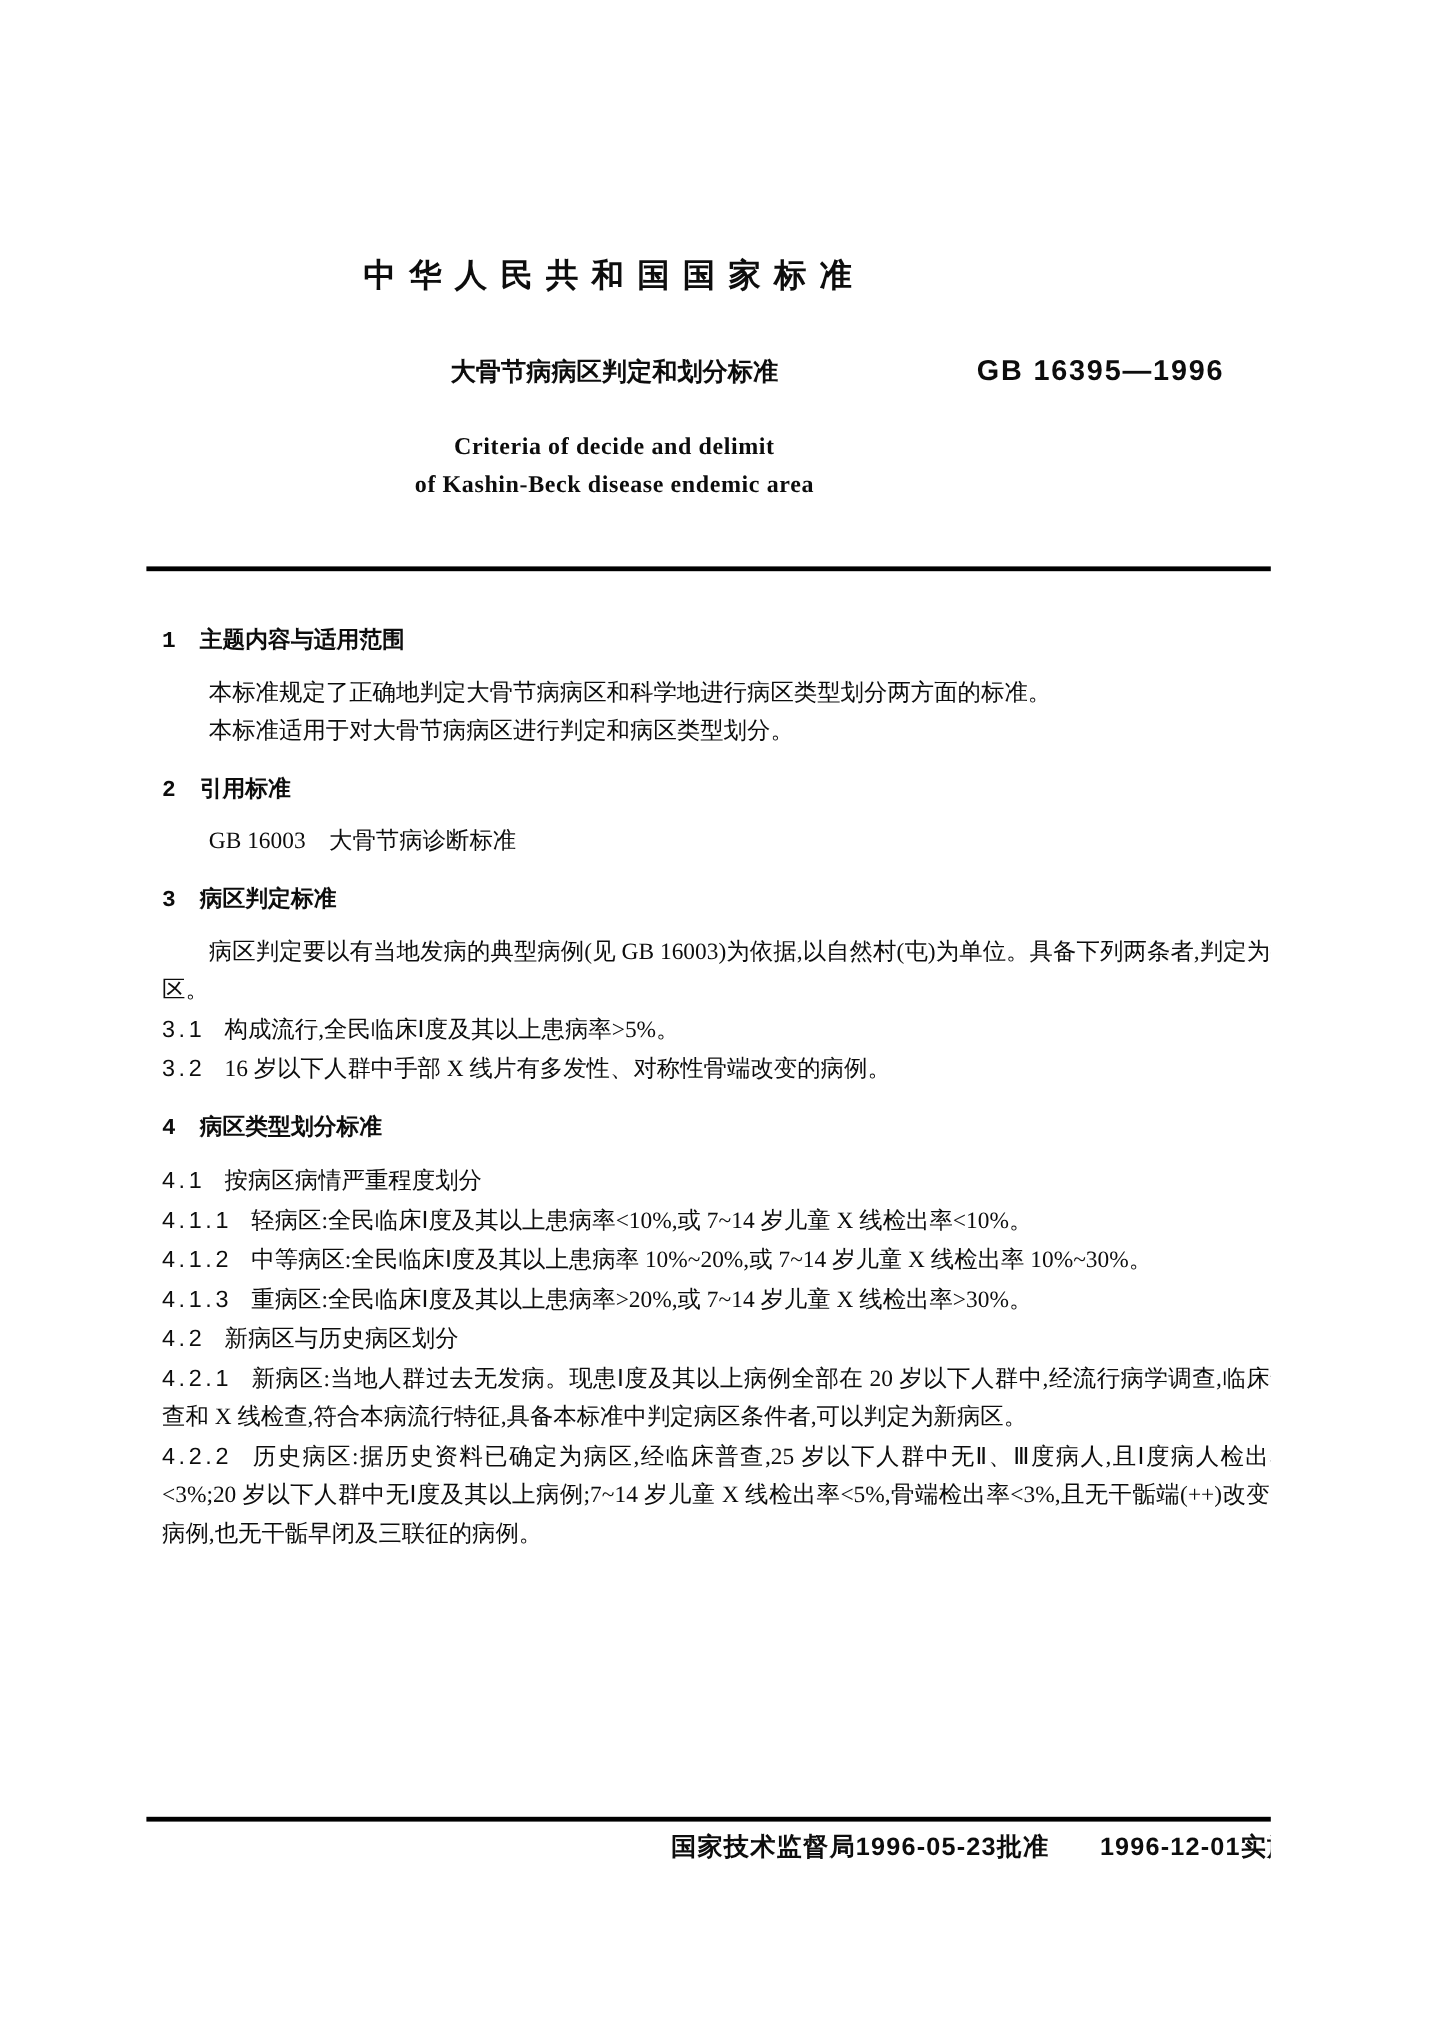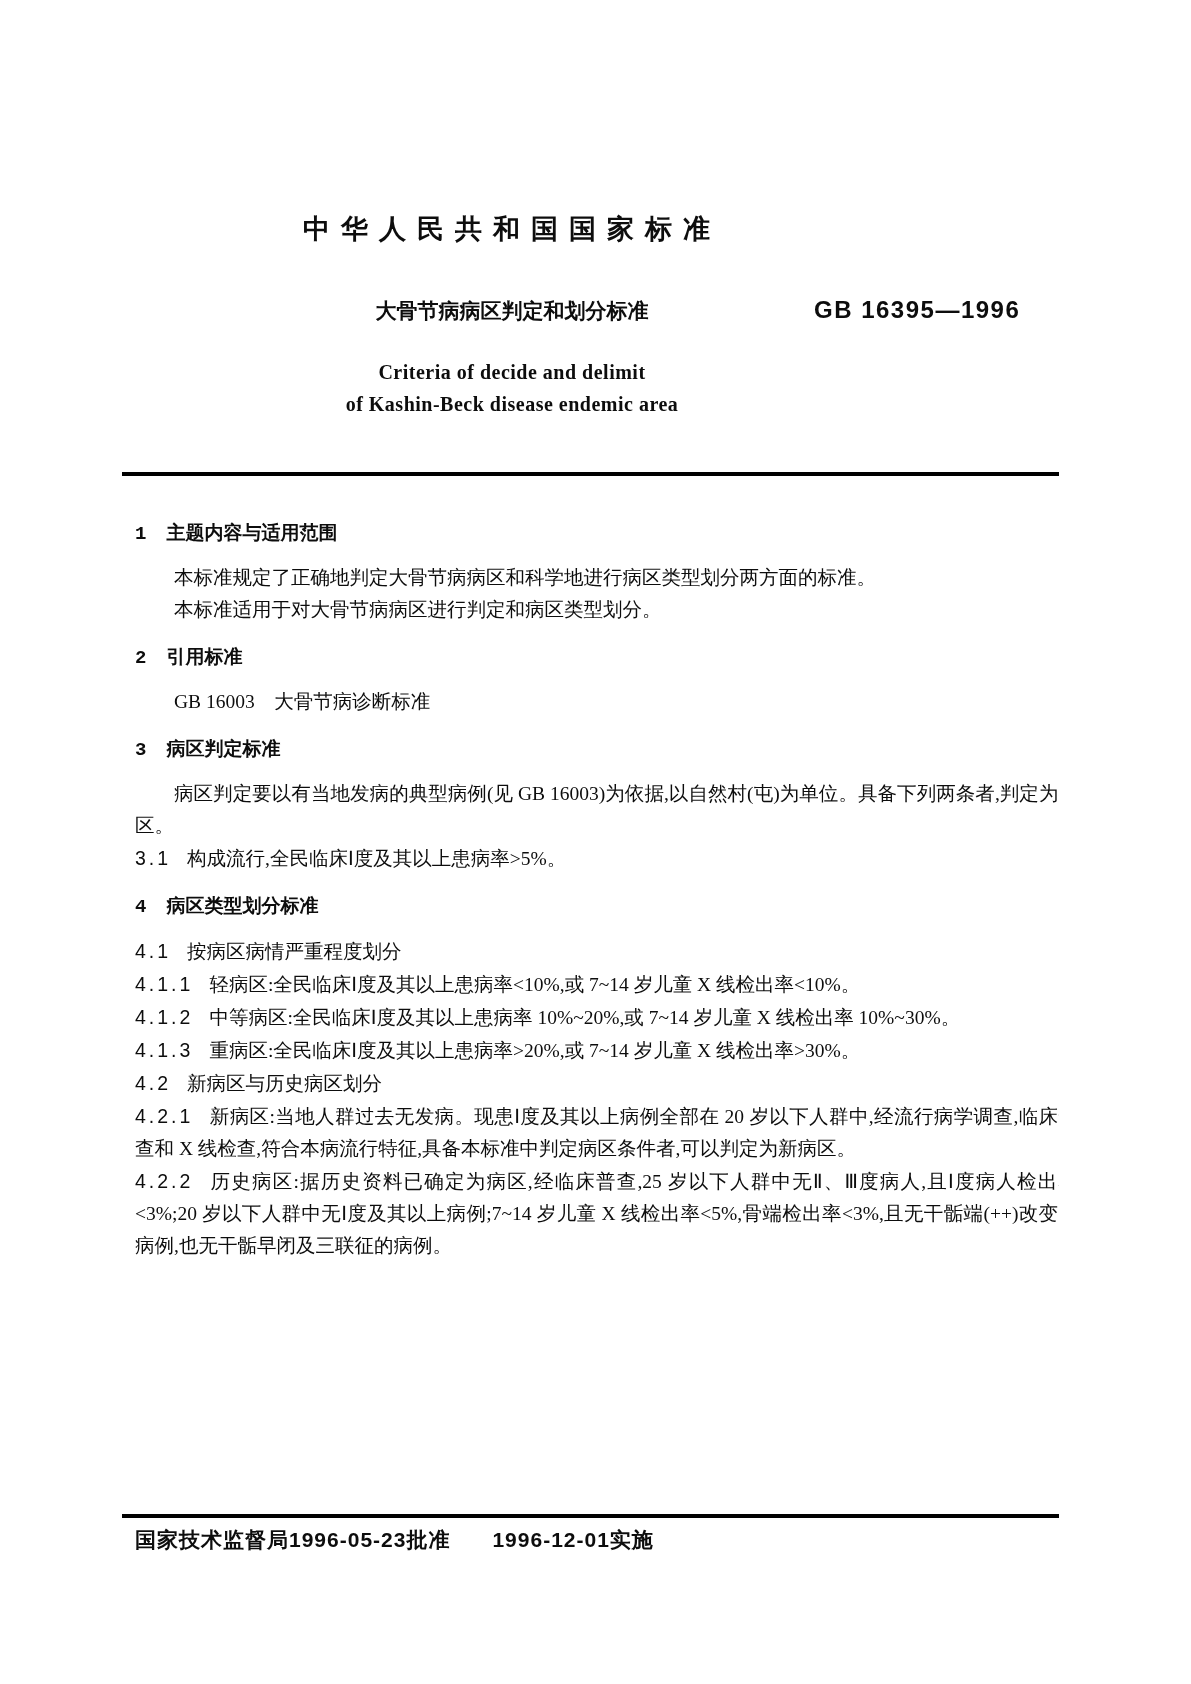--- a/index.html
+++ b/index.html
@@ -107,21 +107,21 @@
     letter-spacing: 3px;
     margin-right: 16px;
   }
   
   .doc-footer {
     position: absolute;
     top: 1524px;
     left: 122px;
     width: 956px;
     display: flex;
-    justify-content: flex-start;
+    justify-content: flex-end;
     align-items: baseline;
     font-family: "Liberation Sans", sans-serif;
     font-weight: bold;
     font-size: 21px;
     line-height: 32px;
   }
   .footer-left { padding-left: 13px; letter-spacing: 1px; }
   .footer-right { letter-spacing: 1px; margin-left: 42px; }
 </style>
 </head>
@@ -150,20 +150,21 @@
 
     <h2 class="sec-h"><span class="sec-num">2</span><span>引用标准</span></h2>
 
     <p class="ref-line">GB 16003　大骨节病诊断标准</p>
 
     <h2 class="sec-h"><span class="sec-num">3</span><span>病区判定标准</span></h2>
 
     <p class="para indent">病区判定要以有当地发病的典型病例(见 GB 16003)为依据,以自然村(屯)为单位。具备下列两条者,判定为病区。</p>
 
     <p class="clause"><span class="clause-num">3.1</span><span class="clause-text">构成流行,全民临床Ⅰ度及其以上患病率&gt;5%。</span></p>
+    <p class="clause"><span class="clause-num">3.2</span><span class="clause-text">16 岁以下人群中手部 X 线片有多发性、对称性骨端改变的病例。</span></p>
 
     <h2 class="sec-h"><span class="sec-num">4</span><span>病区类型划分标准</span></h2>
 
     <p class="clause"><span class="clause-num">4.1</span><span class="clause-text">按病区病情严重程度划分</span></p>
     <p class="clause"><span class="clause-num">4.1.1</span><span class="clause-text">轻病区:全民临床Ⅰ度及其以上患病率&lt;10%,或 7~14 岁儿童 X 线检出率&lt;10%。</span></p>
     <p class="clause"><span class="clause-num">4.1.2</span><span class="clause-text">中等病区:全民临床Ⅰ度及其以上患病率 10%~20%,或 7~14 岁儿童 X 线检出率 10%~30%。</span></p>
     <p class="clause"><span class="clause-num">4.1.3</span><span class="clause-text">重病区:全民临床Ⅰ度及其以上患病率&gt;20%,或 7~14 岁儿童 X 线检出率&gt;30%。</span></p>
     <p class="clause"><span class="clause-num">4.2</span><span class="clause-text">新病区与历史病区划分</span></p>
     <p class="clause"><span class="clause-num">4.2.1</span><span class="clause-text">新病区:当地人群过去无发病。现患Ⅰ度及其以上病例全部在 20 岁以下人群中,经流行病学调查,临床普查和 X 线检查,符合本病流行特征,具备本标准中判定病区条件者,可以判定为新病区。</span></p>
     <p class="clause"><span class="clause-num">4.2.2</span><span class="clause-text">历史病区:据历史资料已确定为病区,经临床普查,25 岁以下人群中无Ⅱ、Ⅲ度病人,且Ⅰ度病人检出率&lt;3%;20 岁以下人群中无Ⅰ度及其以上病例;7~14 岁儿童 X 线检出率&lt;5%,骨端检出率&lt;3%,且无干骺端(++)改变的病例,也无干骺早闭及三联征的病例。</span></p>

